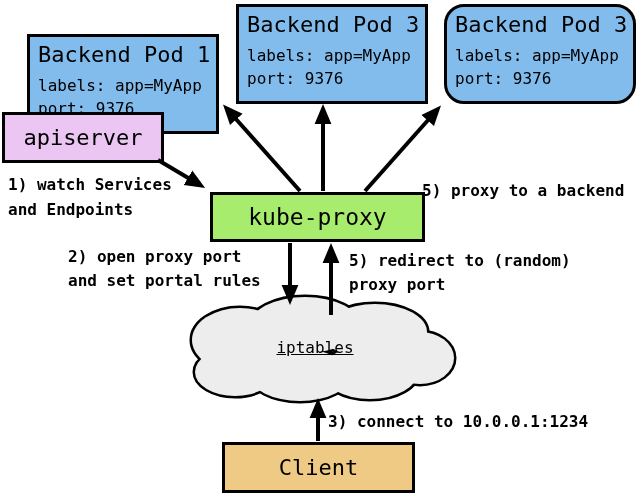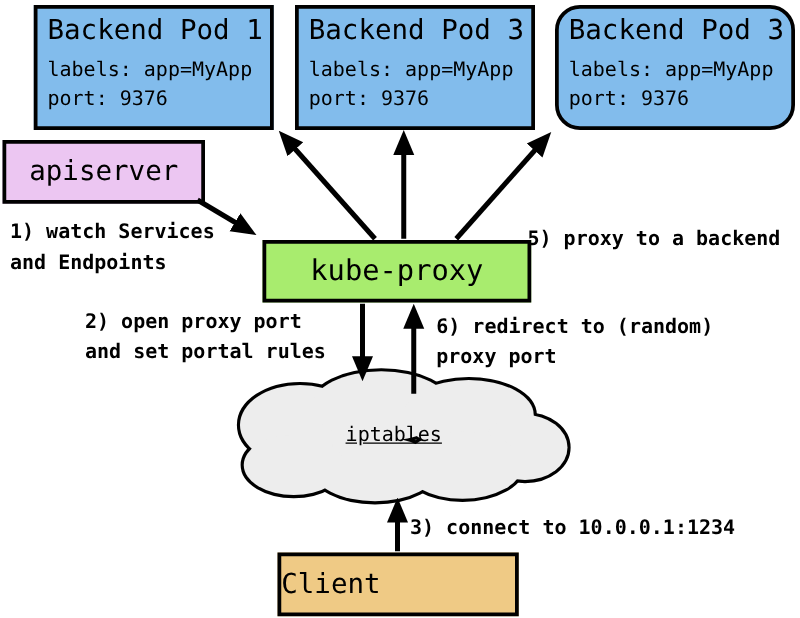--- a/index.html
+++ b/index.html
@@ -12,21 +12,21 @@
     font-family: "DejaVu Sans Mono", monospace;
     color: #000000;
     overflow: hidden;
   }
   .layer { position: absolute; left: 0; top: 0; width: 640px; height: 494px; }
 
   .box { position: absolute; border: 3px solid #000000; }
 
   
   .pod { background: #82BCEC; width: 192px; height: 100px; top: 4px; padding: 3px 8px; }
-  .pod-1 { left: 27px; }
+  .pod-1 { left: 27px; margin-top: 30px; }
   .pod-2 { left: 236px; }
   .pod-3 { left: 444px; border-radius: 20px; }
   .pod-title { font-size: 22px; line-height: 30px; white-space: nowrap; }
   .pod-line  { font-size: 16px; line-height: 23px; white-space: nowrap; }
   .pod-line.first { margin-top: 4px; }
 
   
   .apiserver {
     left: 2px; top: 112px; width: 162px; height: 51px;
     background: #ECC6F2;
@@ -35,21 +35,21 @@
   
   .kube-proxy {
     left: 210px; top: 192px; width: 215px; height: 50px;
     background: #A8EC6E;
     font-size: 23px; line-height: 44px; text-align: center;
   }
   
   .client {
     left: 222px; top: 442px; width: 193px; height: 51px;
     background: #EFCA85;
-    font-size: 22px; line-height: 45px; 
+    font-size: 22px; line-height: 45px; text-align: center;
   }
   
   .iptables-label {
     position: absolute; left: 250px; top: 338px; width: 130px;
     font-size: 16px; text-align: center; text-decoration: underline;
   }
 
   
   .ann {
     position: absolute;
@@ -116,21 +116,21 @@
 
   <div class="iptables-label">iptables</div>
 
   <div class="box client">Client</div>
 
   <div class="ann ann-1">1) watch Services
 and Endpoints</div>
   <div class="ann ann-2">2) open proxy port
 and set portal rules</div>
   <div class="ann ann-3">3) connect to 10.0.0.1:1234</div>
-  <div class="ann ann-4">6) redirect to (random)
+  <div class="ann ann-4">5) redirect to (random)
 proxy port</div>
   <div class="ann ann-5">5) proxy to a backend</div>
 
   <svg class="layer" viewBox="0 0 640 494" style="pointer-events:none;">
     <defs>
       <marker id="ah" viewBox="0 0 10 10" refX="7" refY="5" markerWidth="5" markerHeight="5" orient="auto-start-reverse">
         <path d="M 0 0.8 L 10 5 L 0 9.2 z" fill="#000000"></path>
       </marker>
     </defs>
     <g stroke="#000000" stroke-width="4" fill="none">

